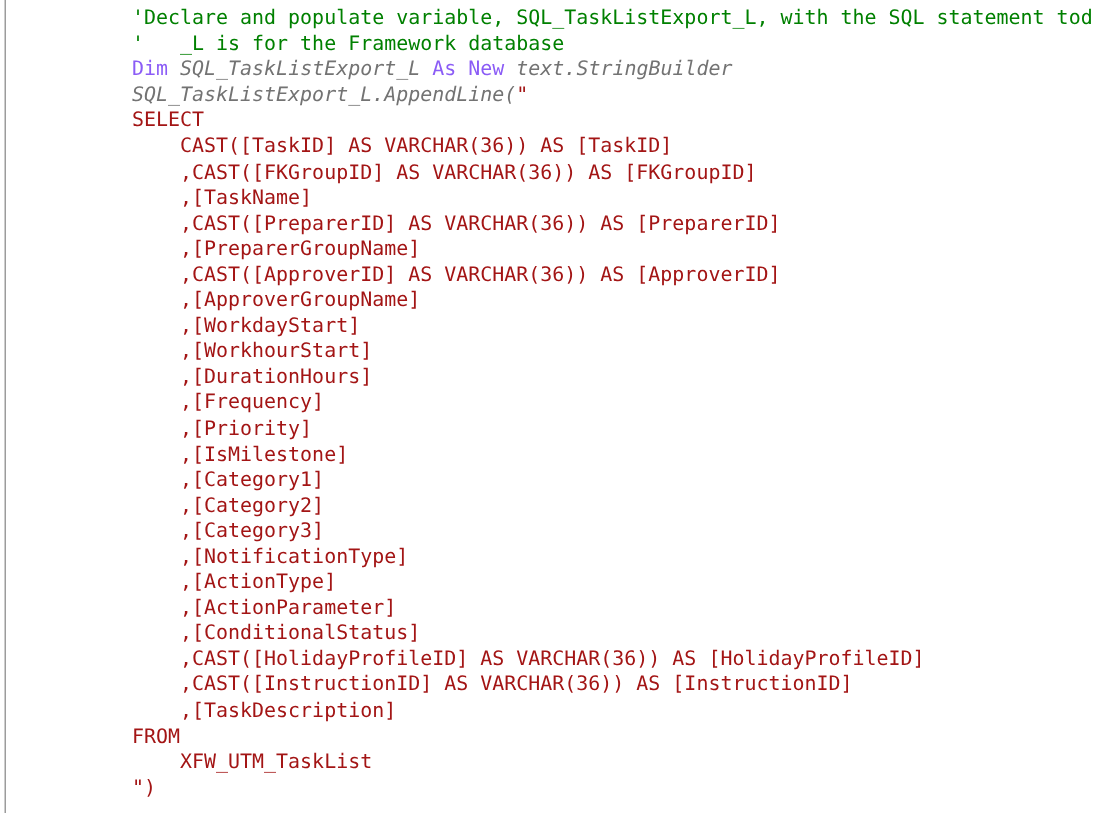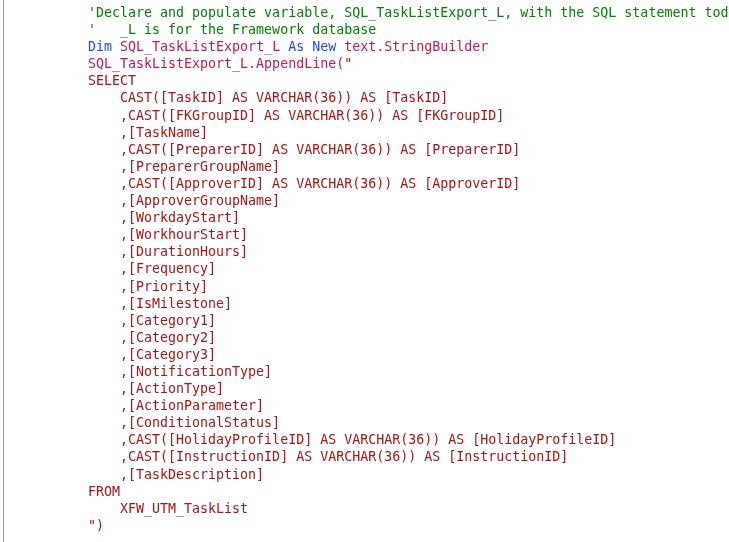--- a/index.html
+++ b/index.html
@@ -37,22 +37,22 @@
     line-height: 17.1px;
     white-space: pre;
     letter-spacing: 0px;
   }
   .code-line {
     white-space: pre;
     min-height: 17.1px;
   }
   .tok { white-space: pre; }
   .tok-comment  { color: #008000; }
-  .tok-keyword  { color: #1d4ed8; }
-  .tok-plain    { color: #be185d; }
+  .tok-keyword  { color: #8b5cf6; }
+  .tok-plain    { color: #737373; font-style: italic; }
   .tok-string   { color: #a31515; }
 </style>
 </head>
 <body>
 
 <div id="code-editor">
   <div id="indicator-margin-rule"></div>
   <div id="code-lines"><div class="code-line"><span class="tok tok-comment">'Declare and populate variable, SQL_TaskListExport_L, with the SQL statement today.</span></div><div class="code-line"><span class="tok tok-comment">'   _L is for the Framework database</span></div><div class="code-line"><span class="tok tok-keyword">Dim</span><span class="tok tok-plain"> SQL_TaskListExport_L </span><span class="tok tok-keyword">As</span><span class="tok tok-plain"> </span><span class="tok tok-keyword">New</span><span class="tok tok-plain"> text.StringBuilder</span></div><div class="code-line"><span class="tok tok-plain">SQL_TaskListExport_L.AppendLine(</span><span class="tok tok-string">"</span></div><div class="code-line"><span class="tok tok-string">SELECT</span></div><div class="code-line"><span class="tok tok-string">    CAST([TaskID] AS VARCHAR(36)) AS [TaskID]</span></div><div class="code-line"><span class="tok tok-string">    ,CAST([FKGroupID] AS VARCHAR(36)) AS [FKGroupID]</span></div><div class="code-line"><span class="tok tok-string">    ,[TaskName]</span></div><div class="code-line"><span class="tok tok-string">    ,CAST([PreparerID] AS VARCHAR(36)) AS [PreparerID]</span></div><div class="code-line"><span class="tok tok-string">    ,[PreparerGroupName]</span></div><div class="code-line"><span class="tok tok-string">    ,CAST([ApproverID] AS VARCHAR(36)) AS [ApproverID]</span></div><div class="code-line"><span class="tok tok-string">    ,[ApproverGroupName]</span></div><div class="code-line"><span class="tok tok-string">    ,[WorkdayStart]</span></div><div class="code-line"><span class="tok tok-string">    ,[WorkhourStart]</span></div><div class="code-line"><span class="tok tok-string">    ,[DurationHours]</span></div><div class="code-line"><span class="tok tok-string">    ,[Frequency]</span></div><div class="code-line"><span class="tok tok-string">    ,[Priority]</span></div><div class="code-line"><span class="tok tok-string">    ,[IsMilestone]</span></div><div class="code-line"><span class="tok tok-string">    ,[Category1]</span></div><div class="code-line"><span class="tok tok-string">    ,[Category2]</span></div><div class="code-line"><span class="tok tok-string">    ,[Category3]</span></div><div class="code-line"><span class="tok tok-string">    ,[NotificationType]</span></div><div class="code-line"><span class="tok tok-string">    ,[ActionType]</span></div><div class="code-line"><span class="tok tok-string">    ,[ActionParameter]</span></div><div class="code-line"><span class="tok tok-string">    ,[ConditionalStatus]</span></div><div class="code-line"><span class="tok tok-string">    ,CAST([HolidayProfileID] AS VARCHAR(36)) AS [HolidayProfileID]</span></div><div class="code-line"><span class="tok tok-string">    ,CAST([InstructionID] AS VARCHAR(36)) AS [InstructionID]</span></div><div class="code-line"><span class="tok tok-string">    ,[TaskDescription]</span></div><div class="code-line"><span class="tok tok-string">FROM</span></div><div class="code-line"><span class="tok tok-string">    XFW_UTM_TaskList</span></div><div class="code-line"><span class="tok tok-string">")</span></div></div>
 </div>
 

